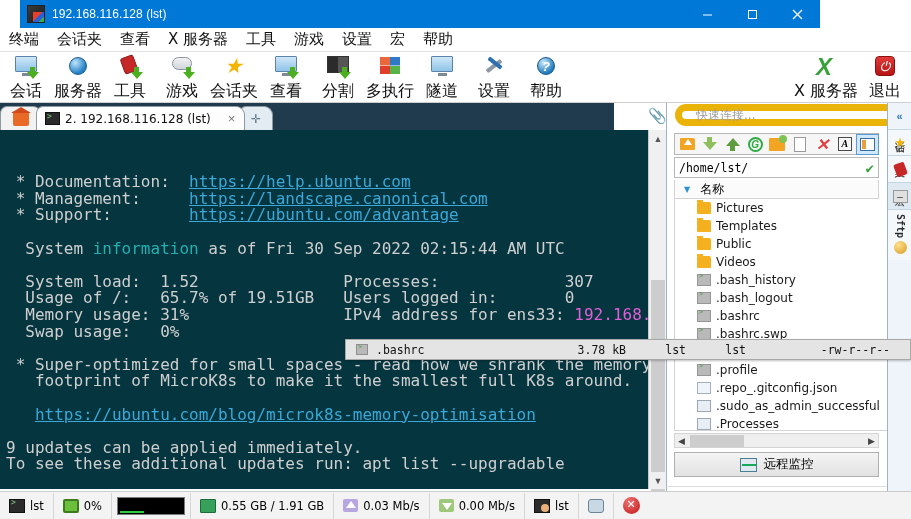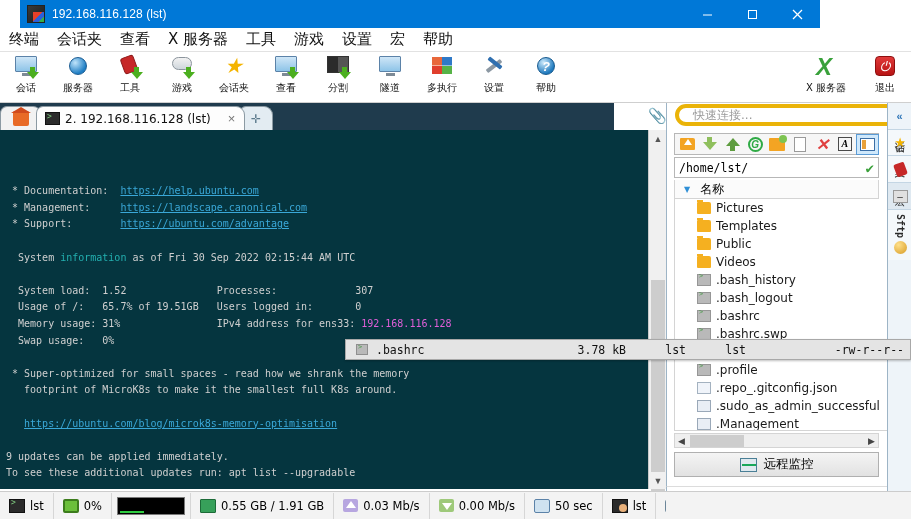--- a/index.html
+++ b/index.html
@@ -51,21 +51,21 @@
   .toolbar {
     position:absolute; left:0; top:52px; width:911px; height:51px;
     background:#ffffff; border-bottom:1px solid #cfcfcf;
     display:flex; align-items:flex-start;
   }
   .tool {
     width:52px; height:50px; display:flex; flex-direction:column;
     align-items:center; justify-content:flex-start; padding-top:2px;
   }
   .tool .glyph { width:28px; height:26px; position:relative; }
-  .tool .lbl { font-size:10px; color:#111; margin-top:1px;
+  .tool .lbl { font-size:16px; color:#111; margin-top:1px;
                font-family:"DejaVu Sans", sans-serif; white-space:nowrap;}
   .toolbar .spacer { flex:1; }
   .tool.wide { width:66px; }
 
   
   .ic-monitor{position:absolute;left:3px;top:2px;width:22px;height:16px;
     background:linear-gradient(#cfe6f7,#8ec4e8);border:1px solid #5b82a8;border-radius:1px;}
   .ic-monitor::after{content:"";position:absolute;left:6px;top:16px;width:9px;height:3px;background:#7d8a96;}
   .ic-dl{position:absolute;right:1px;bottom:1px;width:12px;height:12px;}
   .ic-dl::before{content:"";position:absolute;left:3px;top:0;width:5px;height:6px;background:#4caf1f;}
@@ -127,22 +127,22 @@
   .tab-term-ic{width:15px;height:13px;background:#2b2b2b;border:1px solid #111;position:relative;flex:none;}
   .tab-term-ic::after{content:">";color:#7ec97e;font-size:8px;position:absolute;left:1px;top:-1px;
     font-family:"DejaVu Sans Mono",monospace;}
   .tab-label{font-size:12px;color:#111;font-family:"DejaVu Sans",sans-serif;white-space:nowrap;}
   .tab-close{color:#777;font-size:13px;margin-left:12px;}
 
   
   .terminal {
     position:absolute; left:0; top:130px; width:648px; height:359px;
     background:#05353f; overflow:hidden;
-    font-family:"DejaVu Sans Mono", monospace; font-size:10px; line-height:16.6px;
-    color:#d6d6d6; padding:20px 0 0 6px; white-space:pre;
+    font-family:"DejaVu Sans Mono", monospace; font-size:16px; line-height:16.6px;
+    color:#d6d6d6; padding:11px 0 0 6px; white-space:pre;
   }
   .term-scroll {
     position:absolute; left:648px; top:130px; width:18px; height:359px;
     background:#f0f0f0; border-left:1px solid #c9c9c9;
   }
   .ts-arrow{width:18px;height:17px;display:flex;align-items:center;justify-content:center;
     color:#555;font-size:9px;background:#f0f0f0;}
   .ts-thumb{position:absolute;left:2px;top:150px;width:14px;height:230px;background:#cdcdcd;}
   .t-cyan{color:#23b0b0;}
   .t-link{color:#3aa8d8;text-decoration:underline;}
@@ -158,30 +158,30 @@
   }
   .drag-ic{width:12px;height:11px;background:#b9b9b9;border:1px solid #8f8f8f;margin:0 8px 0 10px;
     position:relative;flex:none;}
   .drag-ic::after{content:">";color:#4c9b4c;font-size:7px;position:absolute;left:1px;top:-2px;
     font-family:"DejaVu Sans Mono",monospace;}
   .dr-name{width:168px;}
   .dr-size{width:82px;text-align:right;}
   .dr-date{width:150px;text-align:right;}
   .dr-owner{width:60px;text-align:right;}
   .dr-group{width:60px;text-align:right;}
-  .dr-perm{flex:1;text-align:right;padding-right:6px;}
+  .dr-perm{flex:1;text-align:right;padding-right:20px;}
 
   
   .rpanel {
     position:absolute; left:666px; top:103px; width:221px; height:386px;
     background:#ffffff; border-left:1px solid #9db4c6;
   }
   .quickconn {
     position:absolute; left:675px; top:104px; width:230px; height:22px;
-    border:4px solid #eab308; border-radius:11px; background:#fff;
+    border:7px solid #eab308; border-radius:11px; background:#fff;
     display:flex; align-items:center; padding-left:14px;
     color:#9a9a9a; font-size:12px; font-family:"DejaVu Sans", sans-serif;
   }
   .paperclip {
     position:absolute; left:648px; top:106px; width:20px; height:20px;
     color:#7a93a8; font-size:15px; text-align:center; line-height:20px;
   }
   .sftp-toolbar {
     position:absolute; left:674px; top:133px; width:205px; height:22px;
     background:#f6f6f6; border:1px solid #b7b7b7; display:flex; align-items:center; gap:1px;
@@ -420,29 +420,29 @@
     </div>
     <div class="tool">
       <span class="glyph">
           <i class="ic-split"></i>
           <i class="ic-dl"></i>
         </span>
       <span class="lbl">分割</span>
     </div>
     <div class="tool">
       <span class="glyph">
+          <i class="ic-squares"></i>
+        </span>
+      <span class="lbl">多执行</span>
+    </div>
+    <div class="tool">
+      <span class="glyph">
           <i class="ic-monitor"></i>
         </span>
       <span class="lbl">隧道</span>
-    </div>
-    <div class="tool">
-      <span class="glyph">
-          <i class="ic-squares"></i>
-        </span>
-      <span class="lbl">多执行</span>
     </div>
     <div class="tool">
       <span class="glyph">
           <i class="ic-wrench"></i>
         </span>
       <span class="lbl">设置</span>
     </div>
     <div class="tool">
       <span class="glyph">
           <i class="ic-help">?</i>
@@ -599,21 +599,21 @@
         <div class="frow">
           <span class="fic doc"></span>
           <span>.repo_.gitconfig.json</span>
         </div>
         <div class="frow">
           <span class="fic txt"></span>
           <span>.sudo_as_admin_successful</span>
         </div>
         <div class="frow">
           <span class="fic txt"></span>
-          <span>.Management</span>
+          <span>.Processes</span>
         </div>
       </div>
     <div class="flist-sb">
       <div class="a">▲</div>
       <div class="th"></div>
       <div class="a" style="position:absolute;bottom:0;width:13px;">▼</div>
     </div>
   </div>
 
   <div class="hscroll">
@@ -671,24 +671,20 @@
     </div>
     <div class="st-cell">
       <span class="si-up"></span>
       <span>0.03 Mb/s</span>
     </div>
     <div class="st-cell">
       <span class="si-dn"></span>
       <span>0.00 Mb/s</span>
     </div>
     <div class="st-cell">
-      <span class="st-ic si-clock"></span>
-      <span>50 sec</span>
-    </div>
-    <div class="st-cell">
       <span class="st-ic si-user"></span>
       <span>lst</span>
     </div>
     <div class="st-cell">
       <span class="st-ic si-disk"></span>
     </div>
     <div class="st-cell" style="border-right:none;">
       <span class="si-close">✕</span>
     </div>
   </div>

